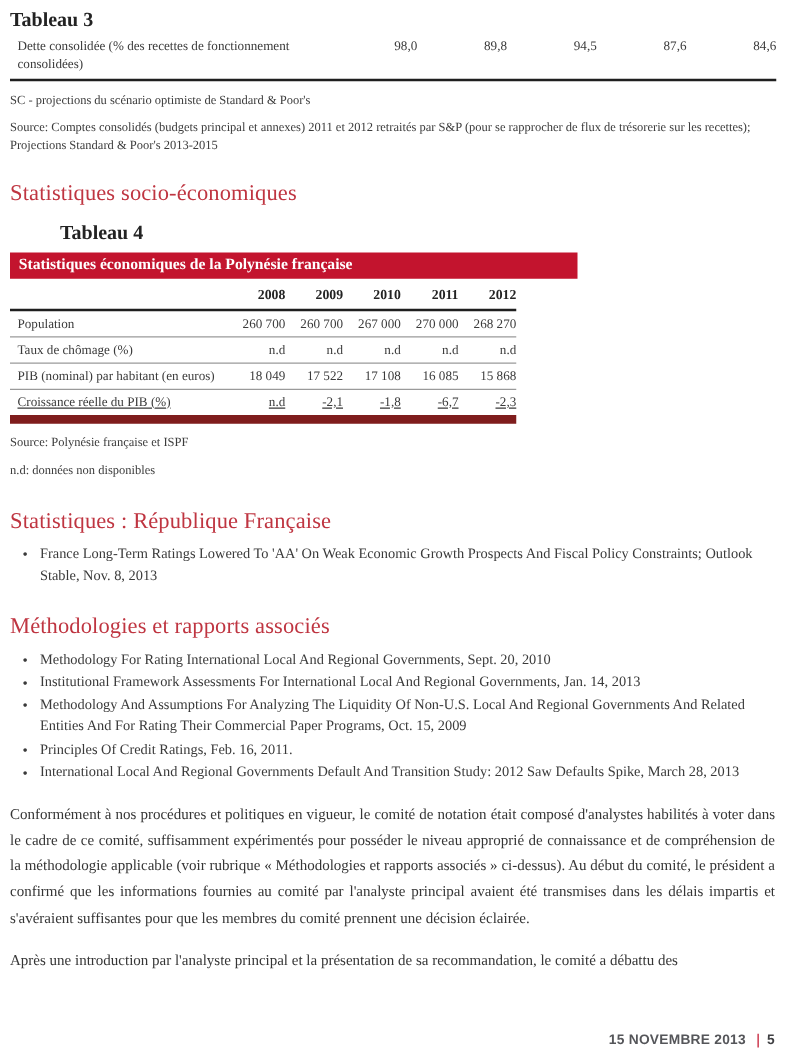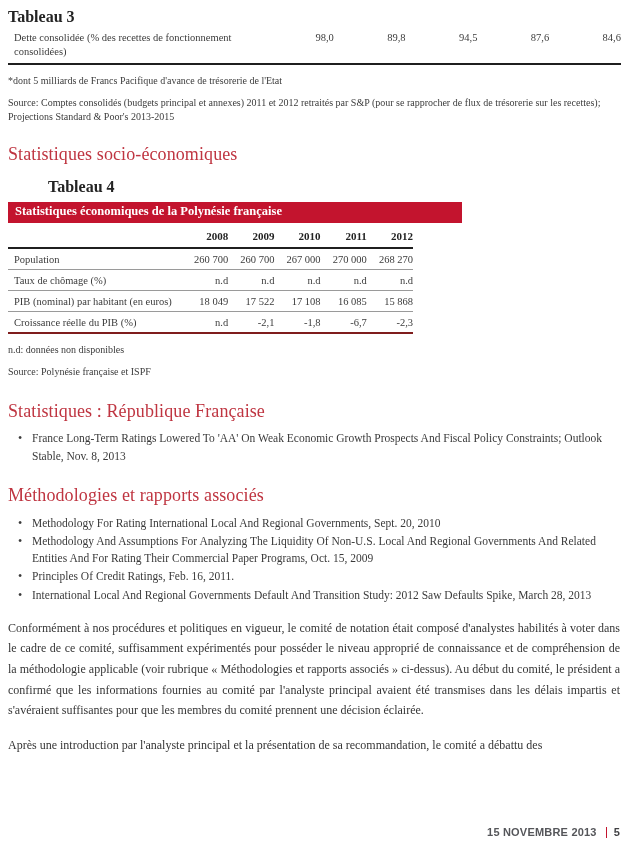--- a/index.html
+++ b/index.html
@@ -34,21 +34,21 @@
   .h-socio{margin-top:21px;}
   .h-france{margin-top:22px;}
   .h-method{margin-top:20px;}
   
   .t4{width:405px;font-size:10.5px;color:#3b3b3b;}
   .t4 .hdr-row{
     display:flex;align-items:center;padding:7px 0 5px 0;
     border-bottom:2px solid #1f1f1f;font-weight:bold;font-size:11px;color:#232323;
   }
   .t4 .row{display:flex;align-items:center;padding:5px 0 4px 0;border-bottom:1px solid #9a9a9a;}
-  .t4 .row.last{border-bottom:2px solid #7f1d1d;}
+  .t4 .row.last{border-bottom:7px solid #7f1d1d;text-decoration:underline;}
   .t4 .lbl{width:168px;padding-left:6px;}
   .t4 .val{flex:1;text-align:right;}
   
   .bullets{list-style:none;margin:9px 0 0 0;padding:0 0 0 10px;}
   .bullets li{
     position:relative;padding-left:14px;font-size:11.5px;line-height:1.5;
     color:#3a3a3a;margin-top:1px;max-width:588px;
   }
   .bullets li::before{content:"\2022";position:absolute;left:0;top:-1px;font-size:12px;color:#3a3a3a;}
   
@@ -72,21 +72,21 @@
 
   <div class="tbl-label">Tableau 3</div>
   <div class="t3-row">
     <div class="lbl">Dette consolidée (% des recettes de fonctionnement consolidées)</div>
     <div class="val">98,0</div>
     <div class="val">89,8</div>
     <div class="val">94,5</div>
     <div class="val">87,6</div>
     <div class="val">84,6</div>
   </div>
-  <div class="footnote">*dont 5 milliards de Francs Pacifique d'avance de trésorerie de l'Etat</div>
+  <div class="footnote">SC - projections du scénario optimiste de Standard &amp; Poor's</div>
   <div class="footnote">Source: Comptes consolidés (budgets principal et annexes) 2011 et 2012 retraités par S&amp;P (pour se rapprocher de flux de trésorerie sur les recettes); Projections Standard &amp; Poor's 2013-2015</div>
 
   <h1 class="h-red h-socio">Statistiques socio-économiques</h1>
 
   <div class="tbl-label" style="margin-top:13px;margin-left:40px;">Tableau 4</div>
   <div class="t4">
     <div class="banner narrow" style="margin-top:6px;">
       <span>Statistiques économiques de la Polynésie française</span>
     </div>
     <div class="hdr-row">
@@ -123,31 +123,32 @@
     </div>
     <div class="row last">
       <div class="lbl">Croissance réelle du PIB (%)</div>
       <div class="val">n.d</div>
       <div class="val">-2,1</div>
       <div class="val">-1,8</div>
       <div class="val">-6,7</div>
       <div class="val">-2,3</div>
     </div>
   </div>
+  <div class="footnote">Source: Polynésie française et ISPF</div>
   <div class="footnote">n.d: données non disponibles</div>
-  <div class="footnote">Source: Polynésie française et ISPF</div>
 
   <h1 class="h-red h-france">Statistiques : République Française</h1>
   <ul class="bullets">
     <li>France Long-Term Ratings Lowered To 'AA' On Weak Economic Growth Prospects And Fiscal Policy Constraints; Outlook Stable, Nov. 8, 2013</li>
   </ul>
 
   <h1 class="h-red h-method">Méthodologies et rapports associés</h1>
   <ul class="bullets">
     <li>Methodology For Rating International Local And Regional Governments, Sept. 20, 2010</li>
+    <li>Institutional Framework Assessments For International Local And Regional Governments, Jan. 14, 2013</li>
     <li>Methodology And Assumptions For Analyzing The Liquidity Of Non-U.S. Local And Regional Governments And Related Entities And For Rating Their Commercial Paper Programs, Oct. 15, 2009</li>
     <li>Principles Of Credit Ratings, Feb. 16, 2011.</li>
     <li>International Local And Regional Governments Default And Transition Study: 2012 Saw Defaults Spike, March 28, 2013</li>
   </ul>
 
   <p class="para">Conformément à nos procédures et politiques en vigueur, le comité de notation était composé d'analystes habilités à voter dans le cadre de ce comité, suffisamment expérimentés pour posséder le niveau approprié de connaissance et de compréhension de la méthodologie applicable (voir rubrique « Méthodologies et rapports associés » ci-dessus). Au début du comité, le président a confirmé que les informations fournies au comité par l'analyste principal avaient été transmises dans les délais impartis et s'avéraient suffisantes pour que les membres du comité prennent une décision éclairée.</p>
   <p class="para">Après une introduction par l'analyste principal et la présentation de sa recommandation, le comité a débattu des</p>
 
   <div class="footer">
     <span>15 NOVEMBRE 2013</span>

